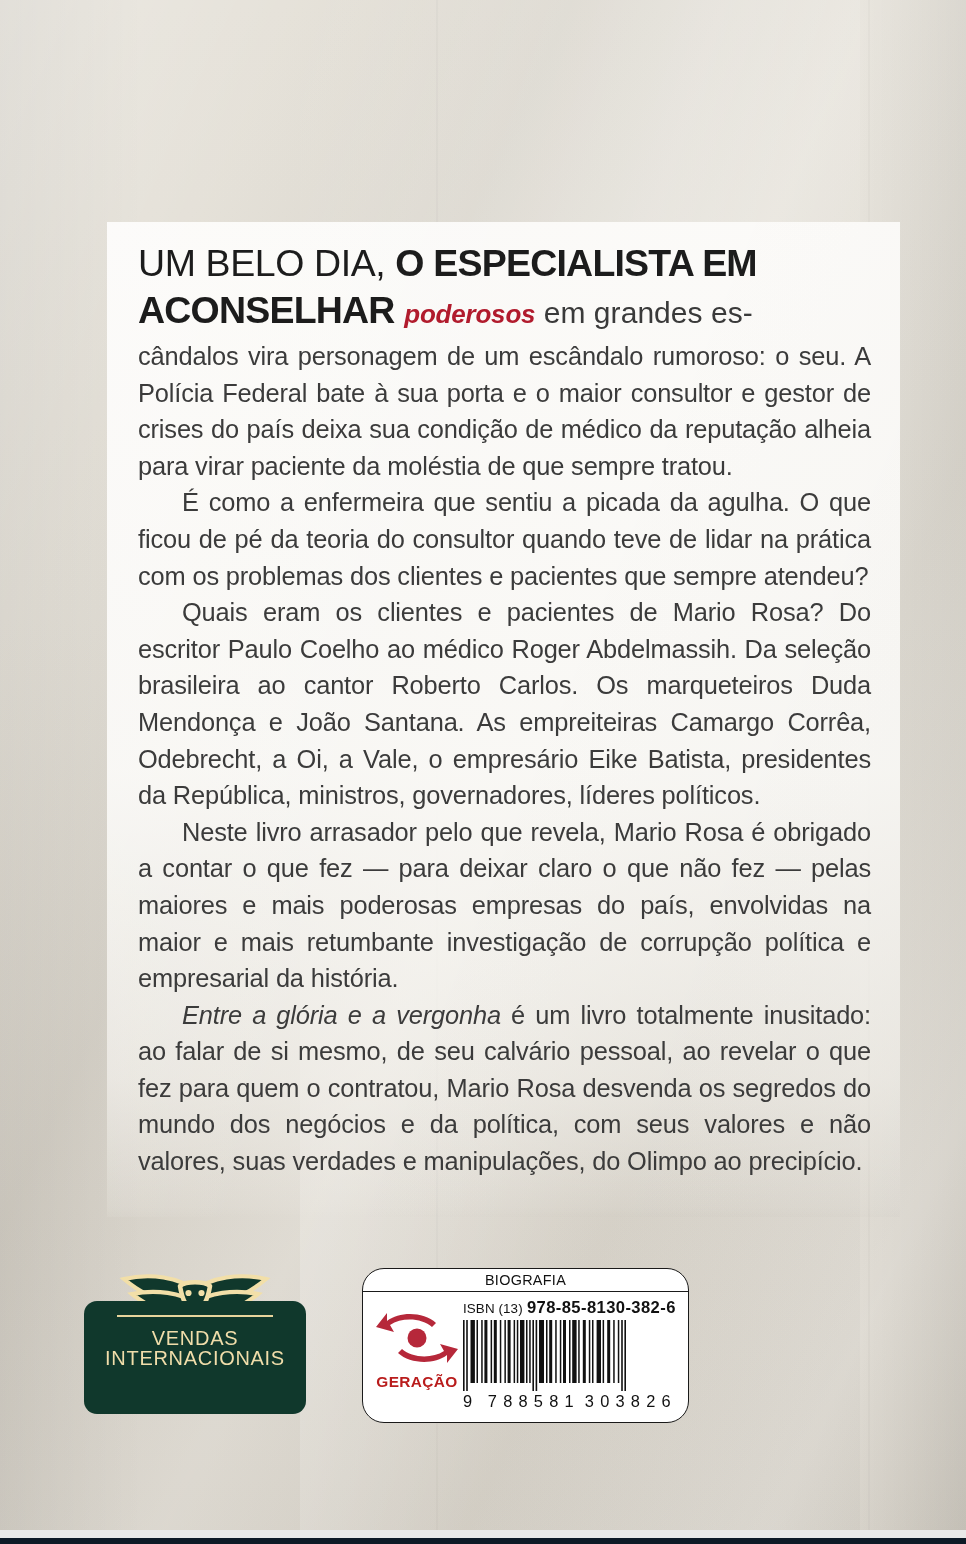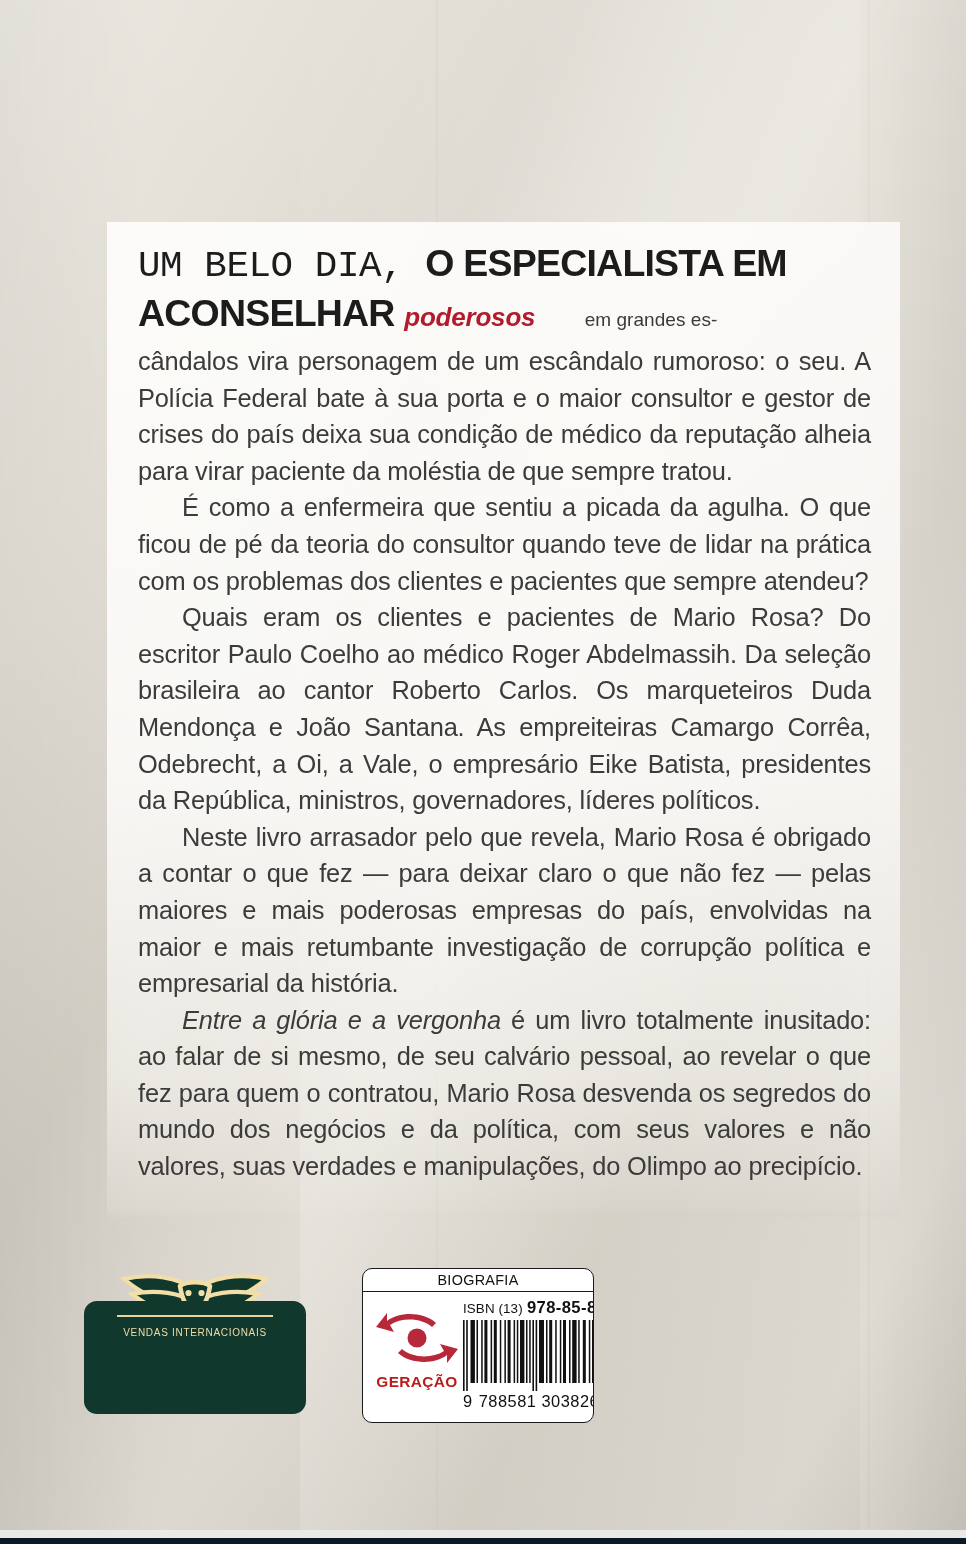--- a/index.html
+++ b/index.html
@@ -77,24 +77,24 @@
   }
 
   .headline {
     font-size: 37.5px;
     line-height: 47px;
     letter-spacing: -0.4px;
     color:#1c1c1c;
     font-weight:300;
     margin-bottom: 0;
   }
-  .headline .hl-light { font-weight:300;font-family:Liberation Mono, monospace; }
+  .headline .hl-light { font-weight:300; }
   .headline .hl-bold  { font-weight:700; letter-spacing:-0.8px; }
   .headline .hl-red   { font-weight:700; color:#b11b2d; font-size:26px; letter-spacing:-0.2px;font-style:italic; }
-  .headline .hl-tail  { font-weight:300; font-size:19px; color:#3a3a3a; letter-spacing:0.05px;margin-left:44px; }
+  .headline .hl-tail  { font-weight:300; font-size:30px; color:#3a3a3a; letter-spacing:0.05px; }
 
   p.body {
     font-size: 25.4px;
     line-height: 36.6px;
     color:#3b3b3b;
     font-weight:300;
     text-align: justify;
     text-justify: inter-word;
     letter-spacing: -0.15px;
     margin:0;
@@ -134,35 +134,35 @@
     color:#f2dfa8;
     line-height:1;
   }
   .logo-rule {
     width:156px; height:2px;
     background:#e7d49c;
     margin:14px auto 0 auto;
   }
   .logo-sub {
     margin-top:11px;
-    font-size:10px;
+    font-size:20px;
     font-weight:400;
     letter-spacing:0.7px;
     color:#f0ddaa;
     line-height:1;
   }
 
   
   #isbn {
     position:absolute;
     left:362px; top:6px;
-    width:232px; height:155px;
+    width:327px; height:155px;
     background:#ffffff;
     border:1.6px solid #1a1a1a;
-    border-radius:10px;
+    border-radius:22px;
     overflow:hidden;
   }
   #isbn-cat {
     height:23px;
     border-bottom:1.4px solid #1a1a1a;
     font-size:14.4px;
     color:#111;
     text-align:center;
     line-height:22px;
     letter-spacing:0.3px;

